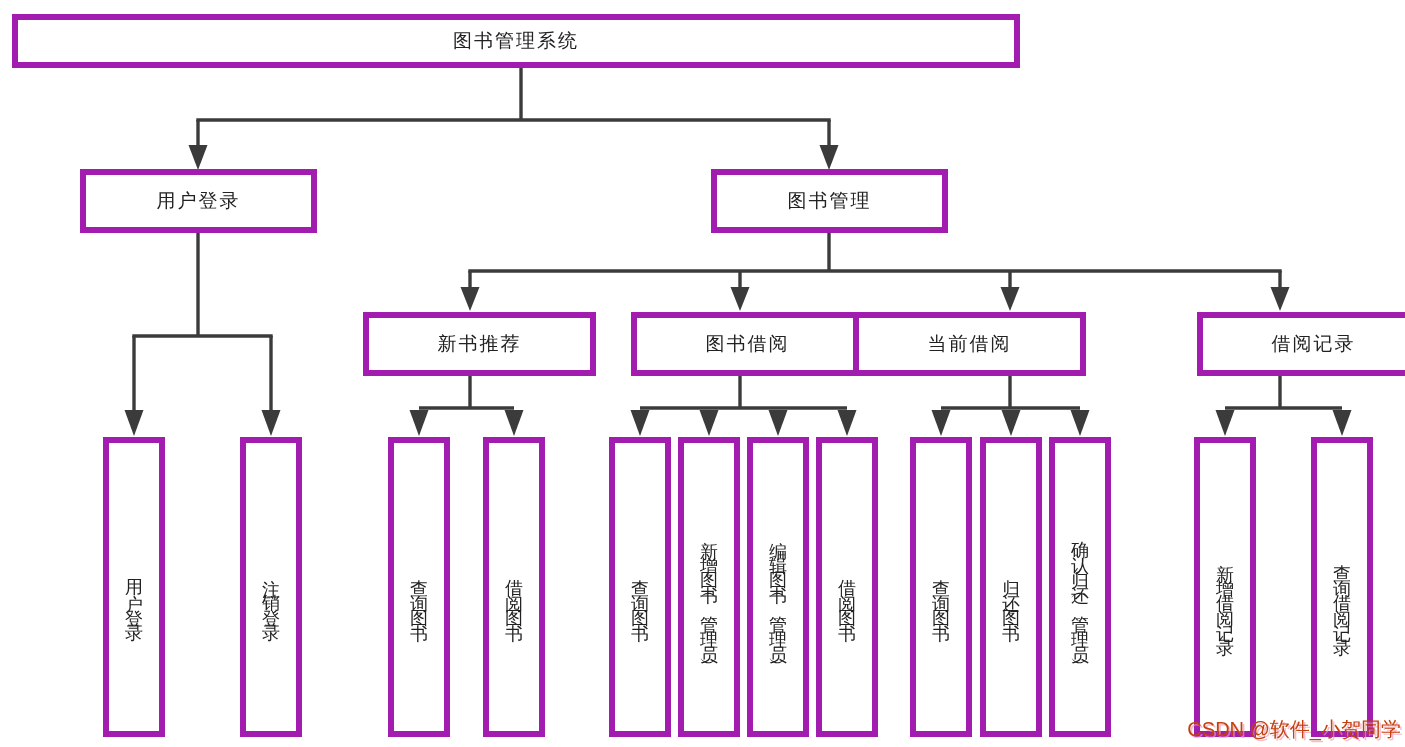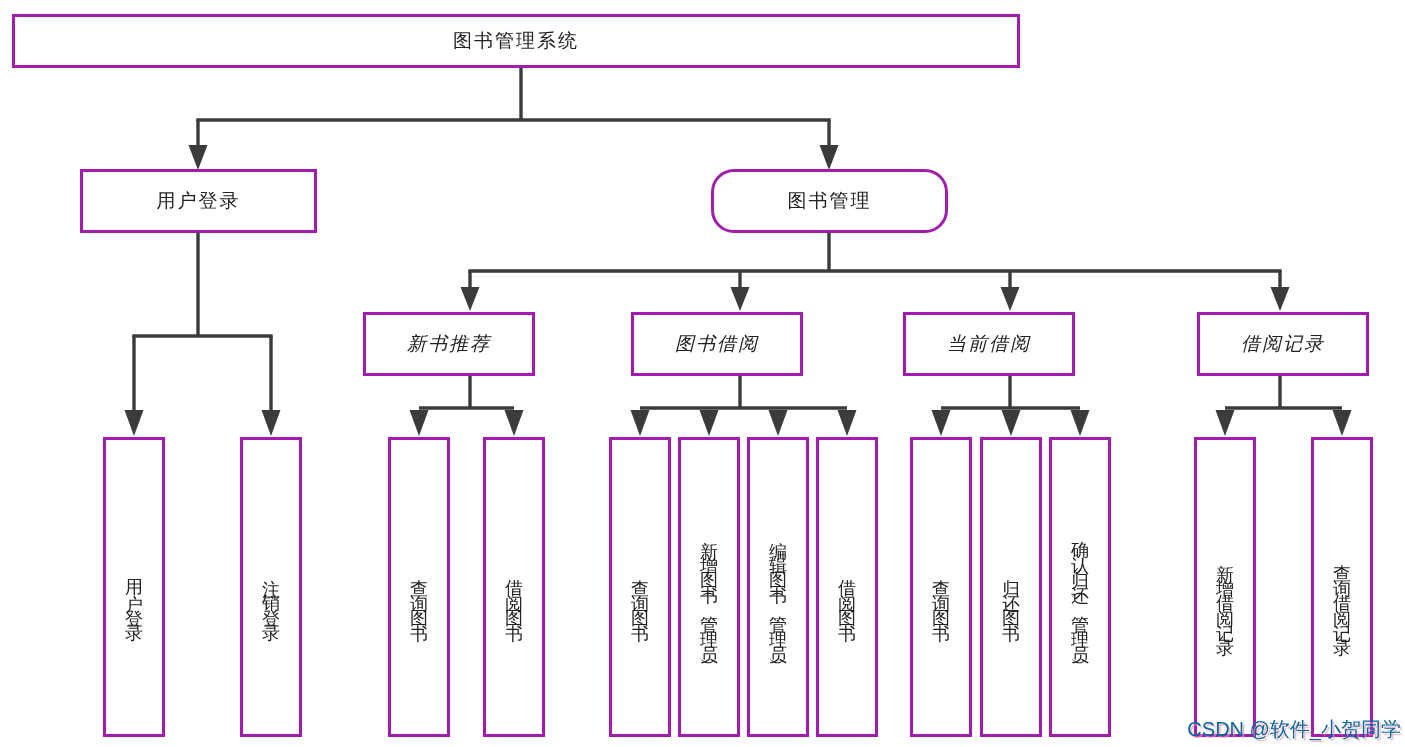--- a/index.html
+++ b/index.html
@@ -7,56 +7,56 @@
     position:relative;
     width:1405px;height:747px;
     background:#ffffff;
     overflow:hidden;
     font-family:"Liberation Sans", sans-serif;
   }
   #connectors{position:absolute;left:0;top:0;width:1405px;height:747px;}
   .box{
     position:absolute;
     box-sizing:border-box;
-    border:3px solid #a21caf;
+    border:6px solid #a21caf;
     background:#ffffff;
     display:flex;align-items:center;justify-content:center;
     color:#222222;
     font-size:19px;
     letter-spacing:2px;
     white-space:nowrap;
   }
   .hbox{height:64px;}
   .root{left:12px;top:14px;width:1008px;height:54px;}
   .n-userlogin{left:80px;top:169px;width:237px;}
-  .n-bookmgmt{left:711px;top:169px;width:237px;border-radius:23px;}
-  .n-l3{top:312px;width:172px;font-style:italic;}
+  .n-bookmgmt{left:711px;top:169px;width:237px;}
+  .n-l3{top:312px;width:233px;}
   .n-newbook{left:363px;}
   .n-borrow{left:631px;}
-  .n-current{left:903px;text-align:center;}
+  .n-current{left:853px;text-align:center;}
   .n-records{left:1173px;margin-left:24px;}
   .leaf{
     top:437px;width:62px;height:300px;
     writing-mode:vertical-rl;
     text-orientation:mixed;
     font-size:18px;
     letter-spacing:15px;
     line-height:1;
     padding-top:15px;
   }
   .lf1{left:103px;}  .lf2{left:240px;}
   .lf3{left:388px;}  .lf4{left:483px;}
   .lf5{left:609px;}  .lf6{left:678px;}  .lf7{left:747px;}  .lf8{left:816px;}
   .lf9{left:910px;}  .lf10{left:980px;} .lf11{left:1049px;}
   .lf12{left:1194px;}.lf13{left:1311px;}
   .watermark{
     position:absolute;
     right:4px;top:716px;
     font-size:20px;
-    color:#0369a1;
+    color:#c2410c;
     letter-spacing:0px;
     text-shadow:2px 2px 0 rgba(242,150,176,0.65);
     white-space:nowrap;
   }
 </style>
 </head>
 <body>
 
 <div id="stage">
 

